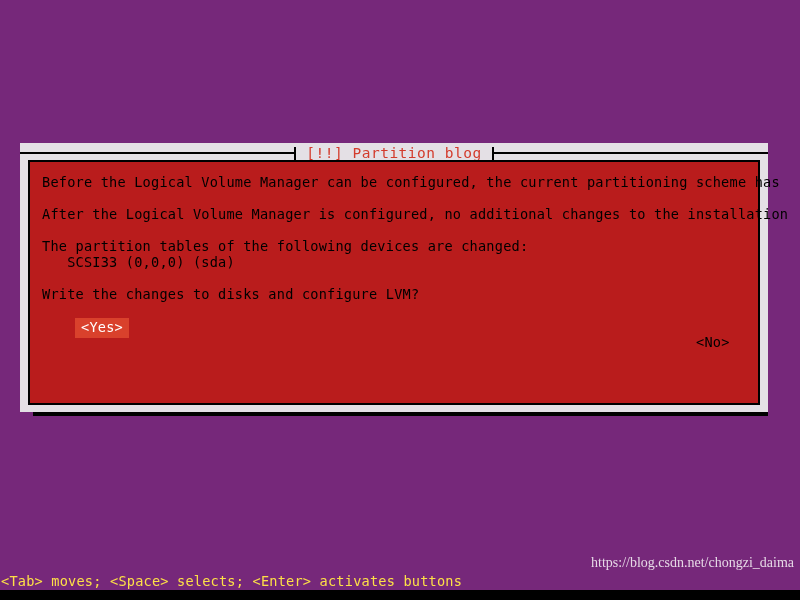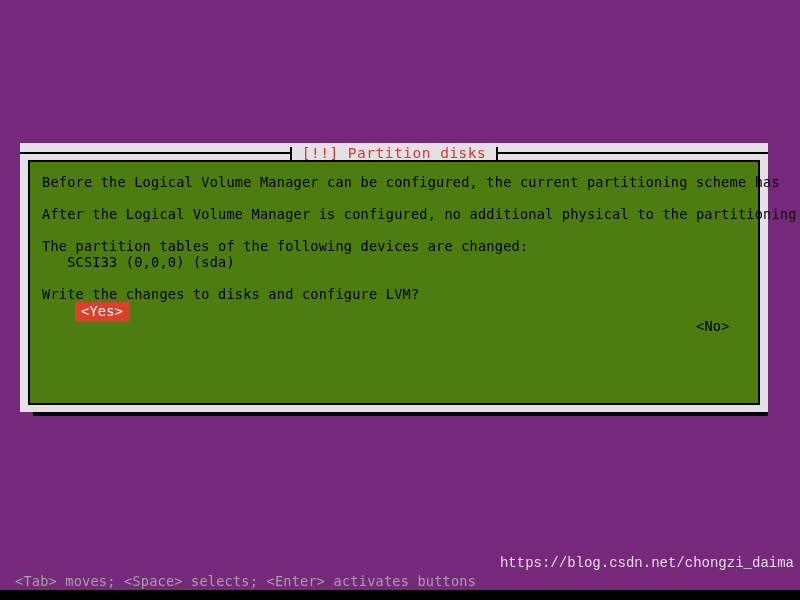--- a/index.html
+++ b/index.html
@@ -80,39 +80,40 @@
   }
 
   
   #dialog-body {
     position: absolute;
     left: 8px;
     top: 17px;
     right: 8px;
     bottom: 7px;
     border: 2px solid #000000;
-    background: #4d7c0f;
+    background: #b91c1c;
     box-sizing: border-box;
     padding: 12px 16px 0 0;
   }
 
   .text-block {
     color: #000000;
     font-size: 13.6px;
     line-height: 16px;
     letter-spacing: 0.2px;
     white-space: pre;
     padding-left: 12px;
   }
   .gap { height: 16px; }
 
   
   #button-row {
     position: relative;
     height: 20px;
+    margin-top: 16px;
   }
   #btn-yes {
     position: absolute;
     left: 45px;
     top: 0;
     background: #d9412c;
     color: #ffffff;
     font-size: 13.6px;
     line-height: 17px;
     padding: 1px 6px 2px 6px;
@@ -132,73 +133,73 @@
     white-space: pre;
   }
 
   
   #status-bar {
     position: absolute;
     left: 0;
     bottom: 10px;
     width: 100%;
     height: 18px;
-    color: #a3a3a3;
+    color: #fde047;
     font-size: 13.6px;
     line-height: 18px;
     letter-spacing: 0.2px;
     white-space: pre;
-    padding-left: 15px;
+    padding-left: 1px;
     box-sizing: border-box;
   }
 
   #bottom-strip {
     position: absolute;
     left: 0;
     bottom: 0;
     width: 100%;
     height: 10px;
     background: #000000;
   }
 
   
   #watermark {
     position: absolute;
     right: 6px;
     bottom: 28px;
     color: #efe7ef;
-    font-family: Liberation Mono, monospace;
+    font-family: Liberation Serif, serif;
     font-size: 14px;
     line-height: 18px;
     white-space: nowrap;
     opacity: 0.93;
   }
 </style>
 </head>
 <body>
 
 <div id="screen">
 
   <div id="dialog-shadow"></div>
 
   <div id="dialog-frame">
 
     <div id="title-strip">
       <div class="title-rule left"></div>
-      <div id="dialog-title">[!!] Partition disks</div>
+      <div id="dialog-title">[!!] Partition blog</div>
       <div class="title-rule right"></div>
     </div>
 
     <div id="dialog-body">
 
       <div class="text-block">Before the Logical Volume Manager can be configured, the current partitioning scheme has</div>
 
       <div class="gap"></div>
 
-      <div class="text-block">After the Logical Volume Manager is configured, no additional physical to the partitioning</div>
+      <div class="text-block">After the Logical Volume Manager is configured, no additional changes to the installation</div>
 
       <div class="gap"></div>
 
       <div class="text-block">The partition tables of the following devices are changed:</div>
       <div class="text-block">   SCSI33 (0,0,0) (sda)</div>
 
       <div class="gap"></div>
 
       <div class="text-block">Write the changes to disks and configure LVM?</div>
 

